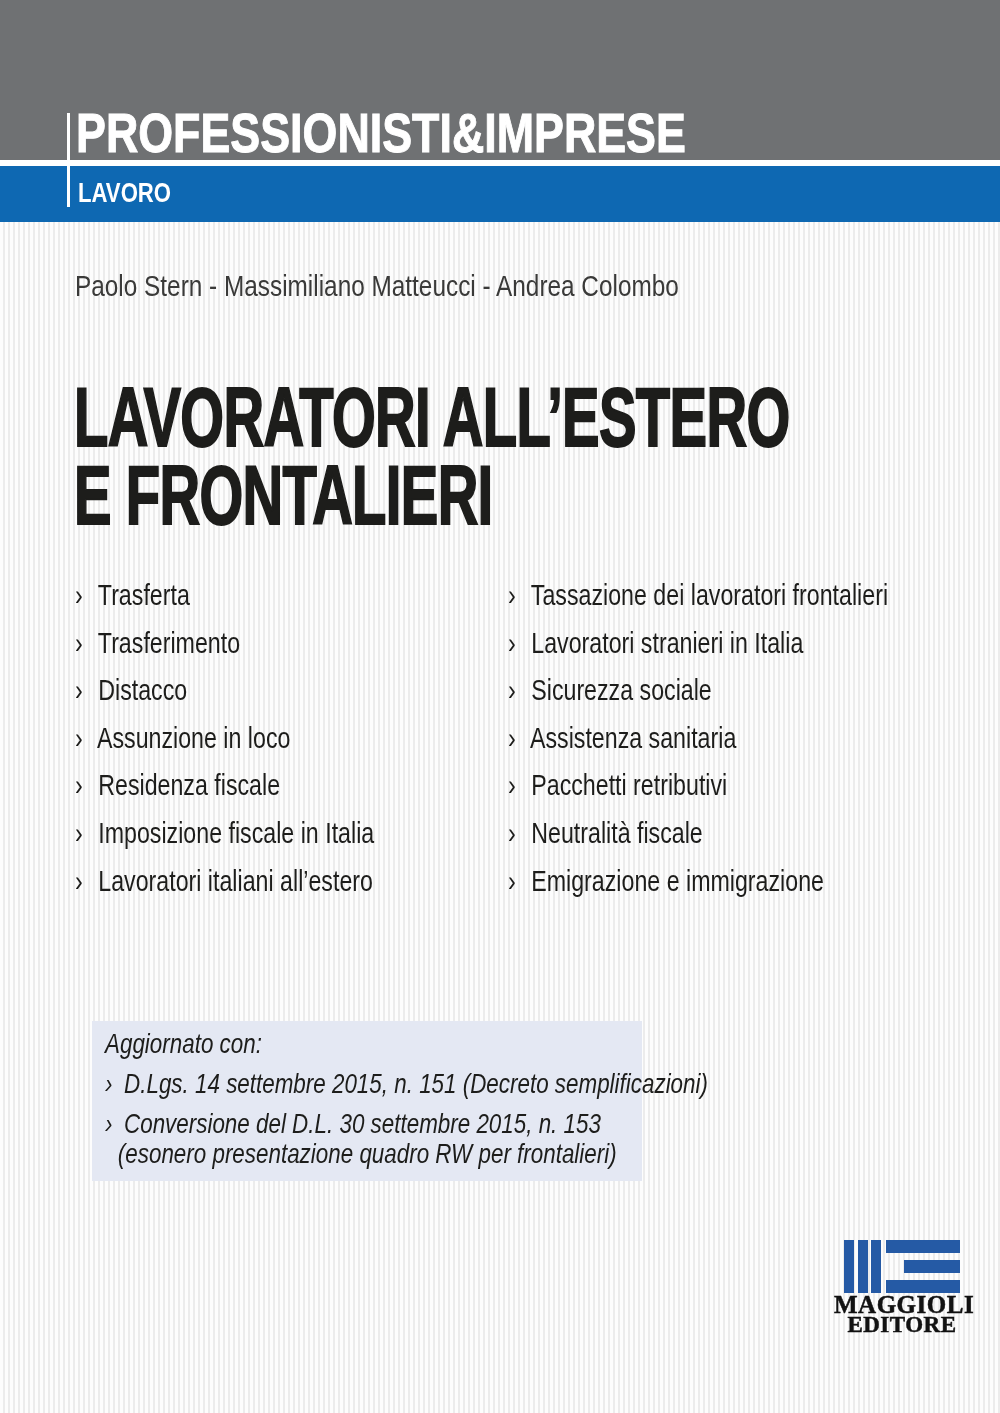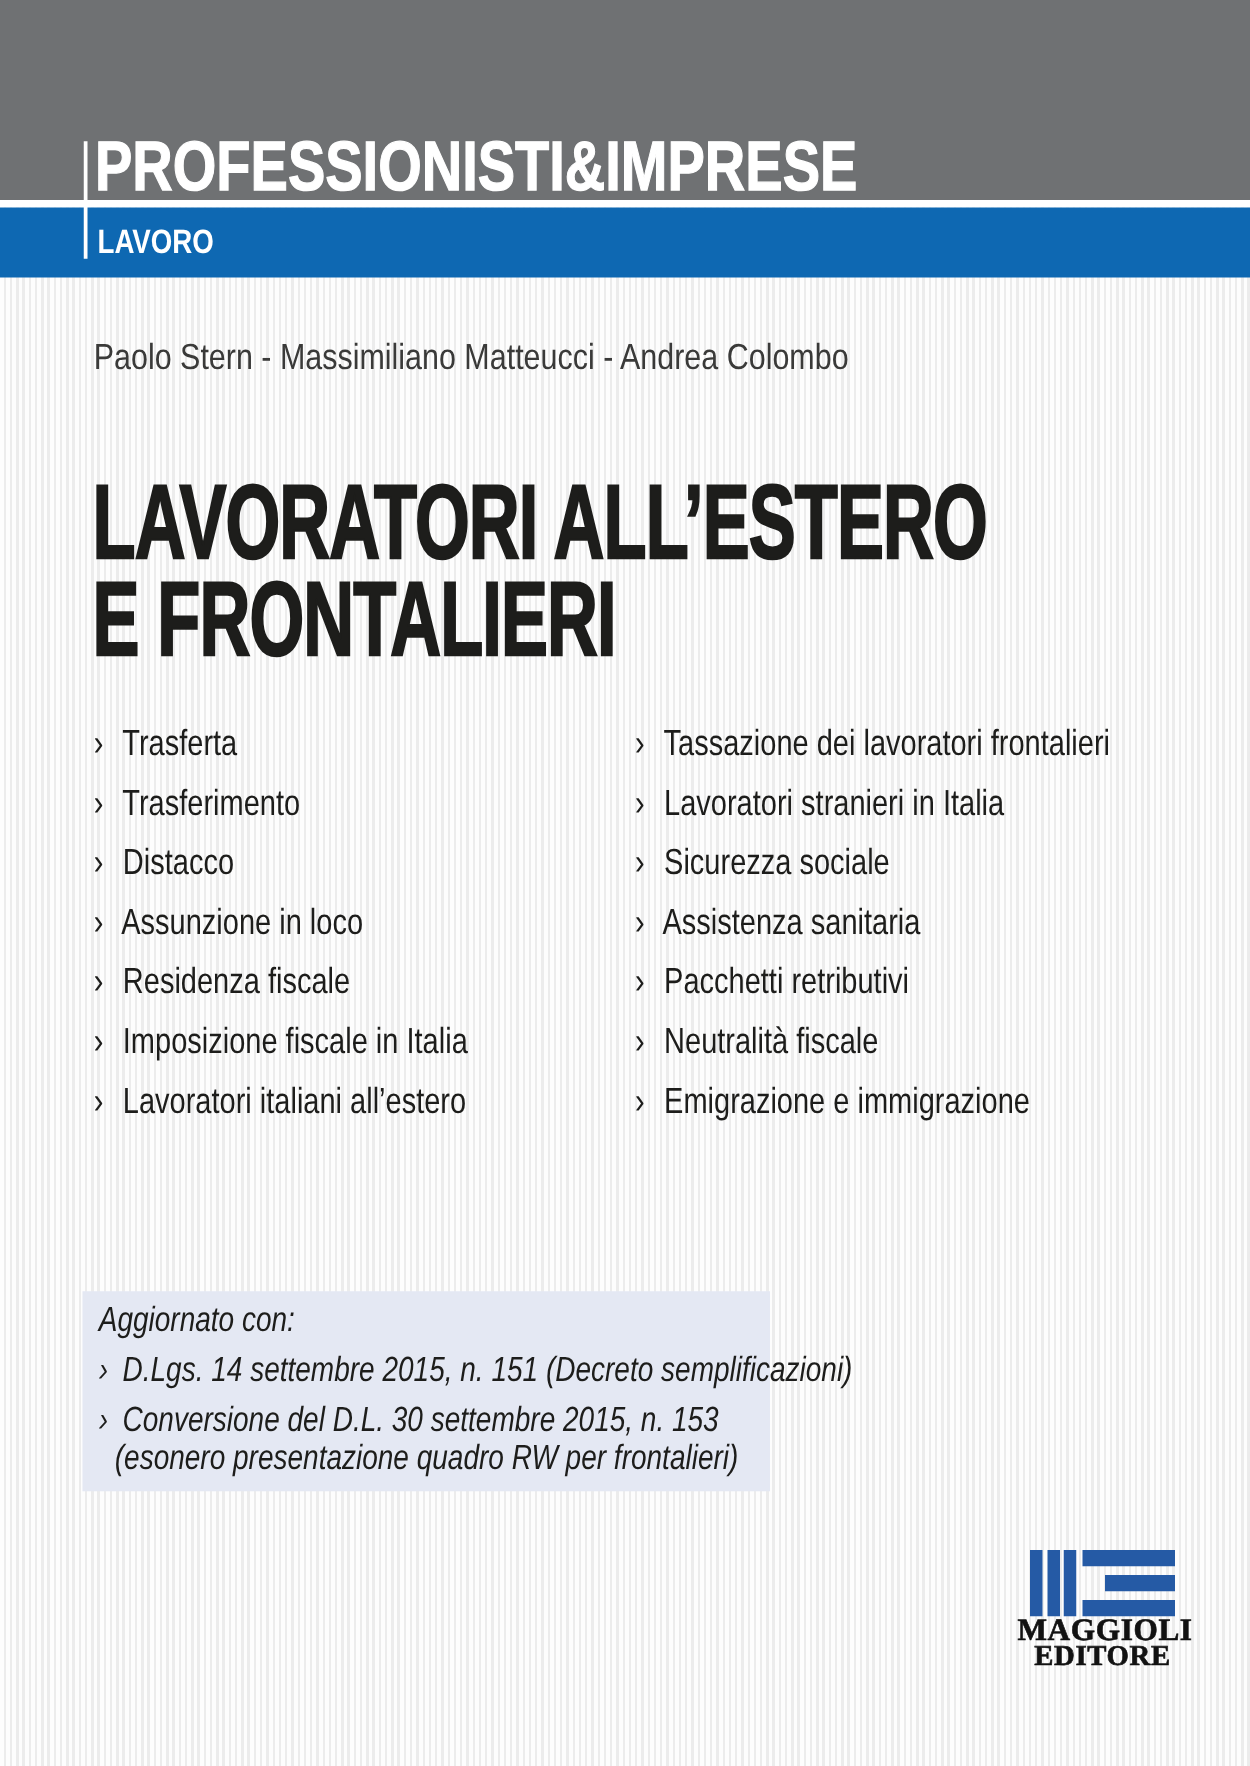--- a/index.html
+++ b/index.html
@@ -49,33 +49,33 @@
   }
 
   
   .topics{position:absolute;top:572px;transform:scaleX(0.80);transform-origin:left top;}
   .topics-left{left:75px;}
   .topics-right{left:508px;}
   .topic-row{font-size:29px;line-height:47.6px;color:var(--text-dark);white-space:nowrap;}
   .topic-row .marker{display:inline-block;width:21px;}
 
   
-  .update-box{position:absolute;left:66px;top:1021px;width:550px;height:160px;background:var(--box-bg);margin-top:12px;}
+  .update-box{position:absolute;left:92px;top:1021px;width:550px;height:160px;background:var(--box-bg);}
   .ub-inner{
     position:absolute;left:13px;top:9px;
     font-style:italic;font-size:28px;line-height:28px;color:var(--text-dark);
     white-space:nowrap;transform:scaleX(0.80);transform-origin:left top;
   }
   .ub-heading{margin:0 0 0 0;}
   .ub-row{margin-top:12px;}
   .ub-row .marker{display:inline-block;width:16px;}
   .ub-note{margin-left:16px;margin-top:2px;}
 
   
-  .logo{position:absolute;left:824px;top:1240px;width:116px;height:100px;}
+  .logo{position:absolute;left:844px;top:1240px;width:116px;height:100px;}
   .logo-mark{position:absolute;left:0;top:0;width:116px;height:53px;}
   .logo-mark div{position:absolute;background:var(--logo-blue);}
   .lm-v1{left:0;top:0;width:10px;height:53px;}
   .lm-v2{left:13.5px;top:0;width:10px;height:53px;}
   .lm-v3{left:27px;top:0;width:10px;height:53px;}
   .lm-e-top{left:42px;top:0;width:74px;height:13px;}
   .lm-e-mid{left:60px;top:20px;width:56px;height:13px;}
   .lm-e-bot{left:42px;top:40px;width:74px;height:13px;}
   .pub-line{
     position:absolute;left:-10px;width:136px;text-align:center;

